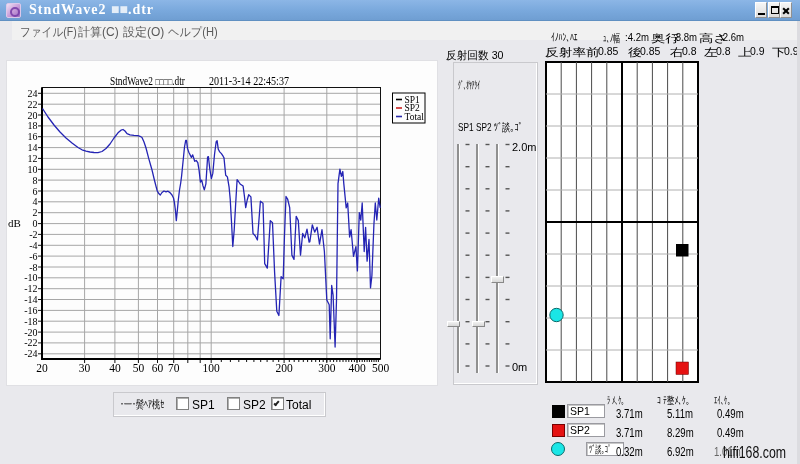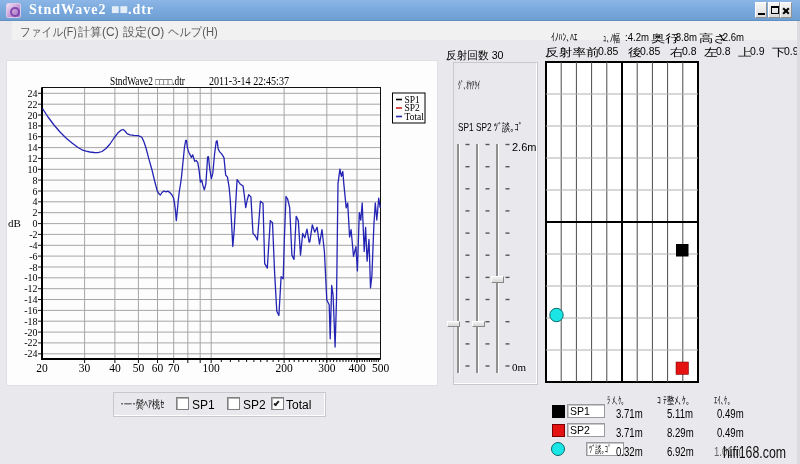--- a/index.html
+++ b/index.html
@@ -46,22 +46,22 @@
 <div class="track" style="left:476px"></div>
 <div class="track" style="left:495.5px"></div>
 <div class="thumb" style="left:446.5px;top:320.5px"></div>
 <div class="thumb" style="left:471.5px;top:320.5px"></div>
 <div class="thumb" style="left:490.5px;top:276px"></div>
 <div class="jt" style="left:110px;top:74px;font-size:12px;transform:scaleX(0.78);font-family:&quot;Liberation Serif&quot;,serif;">StndWave2 <span style="font-size:9px">□□□□</span>.dtr</div>
 <div class="jt" style="left:209px;top:74px;font-size:12px;transform:scaleX(0.84);font-family:&quot;Liberation Serif&quot;,serif;">2011-3-14 22:45:37</div>
 <div class="jt" style="left:446px;top:48px;font-size:11px;transform:scaleX(0.97);">反射回数 30</div>
 <div class="jt" style="left:458px;top:78.5px;font-size:11px;transform:scaleX(0.5);">ｸﾞ､ｵﾔｱｸｲ</div>
 <div class="jt" style="left:458px;top:120px;font-size:11px;transform:scaleX(0.75);">SP1 SP2 ﾂﾞ談｡ｺﾟ</div>
-<div class="jt" style="left:512px;top:141px;font-size:11px;">2.6m</div>
-<div class="jt" style="left:512px;top:361px;font-size:11px;font-family:Liberation Serif, serif;">0m</div>
+<div class="jt" style="left:512px;top:141px;font-size:11px;">2.0m</div>
+<div class="jt" style="left:512px;top:361px;font-size:11px;">0m</div>
 <div class="jt" style="left:551px;top:31px;font-size:11px;transform:scaleX(0.69);">ｲﾉﾊﾝ､ﾊｴ</div>
 <div class="jt" style="left:603px;top:31px;font-size:11px;transform:scaleX(0.62);">ｭ､ﾉ幅</div>
 <div class="jt" style="left:624.5px;top:31px;font-size:11px;transform:scaleX(0.87);">:4.2m</div>
 <div class="jt" style="left:650.5px;top:31px;font-size:11px;transform:scaleX(1.3);">奥行</div>
 <div class="jt" style="left:673px;top:31px;font-size:11px;transform:scaleX(0.87);">:8.8m</div>
 <div class="jt" style="left:699px;top:31px;font-size:11px;transform:scaleX(1.3);">高さ</div>
 <div class="jt" style="left:720px;top:31px;font-size:11px;transform:scaleX(0.87);">:2.6m</div>
 <div class="jt" style="left:545px;top:45px;font-size:11px;transform:scaleX(1.25);">反射率</div>
 <div class="jt" style="left:585.5px;top:45px;font-size:11px;transform:scaleX(1.25);">前</div>
 <div class="jt" style="left:598px;top:45px;font-size:11px;transform:scaleX(0.95);">0.85</div>

